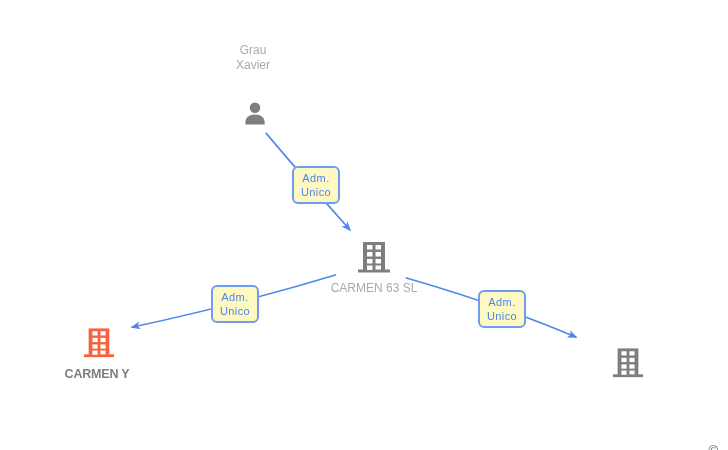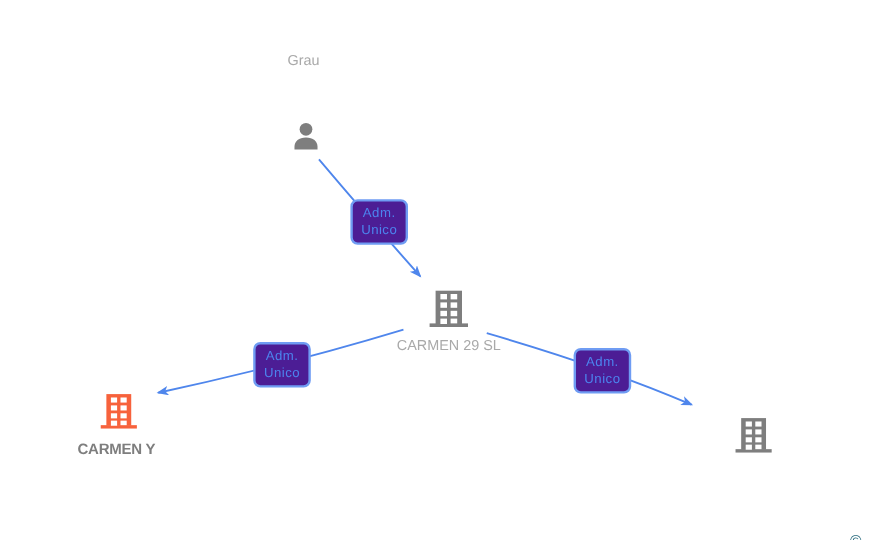--- a/index.html
+++ b/index.html
@@ -12,21 +12,21 @@
     --logo-teal:#2d6e80;--logo-orange:#ef7224;
   }
   #edges{position:absolute;left:0;top:0;z-index:1;}
   .edge-path{stroke:var(--edge-blue);stroke-width:1.6;fill:none;}
   .node,.edge-label{position:absolute;z-index:2;}
   .name{color:var(--text-light);font-size:12px;line-height:15px;text-align:center;}
   .name.dark{color:var(--text-dark);font-weight:bold;font-size:12.5px;line-height:16px;letter-spacing:-0.2px;}
   .icon-gray{color:var(--icon-gray);}
   .icon-orange{color:var(--highlight-orange);}
   .edge-label{
-    width:44px;height:34px;background:#4c1d95;border:2px solid #6f9cf3;border-radius:6px;
+    width:44px;height:34px;background:#fef9c3;border:2px solid #6f9cf3;border-radius:6px;
     color:var(--edge-label-blue);font-size:11px;line-height:14px;letter-spacing:0.4px;
     display:flex;flex-direction:column;align-items:center;justify-content:center;text-align:center;
   }
   .person-name{left:203px;top:31px;width:100px;}
   .person-icon{left:240px;top:88px;width:30px;height:30px;}
   .carmen52-icon{left:357px;top:230px;width:34px;height:31px;}
   .carmen52-label{left:324px;top:269px;width:100px;}
   .riba-icon{left:83px;top:316px;width:32px;height:30px;}
   .riba-label{left:45px;top:354px;width:104px;}
   .proh-icon{left:612px;top:336px;width:32px;height:30px;}
@@ -53,20 +53,21 @@
         <path d="M0,0 L10,4 L0,8 L2.6,4 Z" fill="var(--edge-blue,#4f86ec)"></path>
       </marker>
     </defs>
     <path class="edge-path" d="M268,120 Q312,172 353,218" marker-end="url(#arrow)"></path>
     <path class="edge-path" d="M339,263 Q240,293 133,316" marker-end="url(#arrow)"></path>
     <path class="edge-path" d="M409,266 Q506,294 581,326" marker-end="url(#arrow)"></path>
   </svg>
 
   <div class="node name person-name">
     <div>Grau</div>
+    <div>Xavier</div>
   </div>
   <div class="node person-icon icon-gray">
     <svg viewBox="0 0 30 30">
       <circle cx="15" cy="7.8" r="5.3" fill="currentColor"></circle>
       <path d="M15 14.6 c-5.9 0 -9.6 3.3 -9.6 7.6 v 2.4 h 19.2 v -2.4 c 0 -4.3 -3.7 -7.6 -9.6 -7.6 z" fill="currentColor"></path>
     </svg>
   </div>
 
   <div class="node carmen52-icon icon-gray">
     <svg viewBox="0 0 34 31">
@@ -75,21 +76,21 @@
       <rect x="10" y="3" width="5.5" height="4.5" fill="#fff"></rect>
       <rect x="18.5" y="3" width="5.5" height="4.5" fill="#fff"></rect>
       <rect x="10" y="10" width="5.5" height="4.5" fill="#fff"></rect>
       <rect x="18.5" y="10" width="5.5" height="4.5" fill="#fff"></rect>
       <rect x="10" y="17" width="5.5" height="4.5" fill="#fff"></rect>
       <rect x="18.5" y="17" width="5.5" height="4.5" fill="#fff"></rect>
       <rect x="10" y="23.5" width="5.5" height="4.5" fill="#fff"></rect>
       <rect x="18.5" y="23.5" width="5.5" height="4" fill="#fff"></rect>
     </svg>
   </div>
-  <div class="node name carmen52-label">CARMEN 29 SL</div>
+  <div class="node name carmen52-label">CARMEN 63 SL</div>
 
   <div class="node riba-icon icon-orange">
     <svg viewBox="0 0 34 31">
       <rect x="1" y="27.5" width="32" height="3" fill="currentColor"></rect>
       <rect x="6" y="0" width="22" height="28" fill="currentColor"></rect>
       <rect x="10" y="3" width="5.5" height="4.5" fill="#fff"></rect>
       <rect x="18.5" y="3" width="5.5" height="4.5" fill="#fff"></rect>
       <rect x="10" y="10" width="5.5" height="4.5" fill="#fff"></rect>
       <rect x="18.5" y="10" width="5.5" height="4.5" fill="#fff"></rect>
       <rect x="10" y="17" width="5.5" height="4.5" fill="#fff"></rect>

